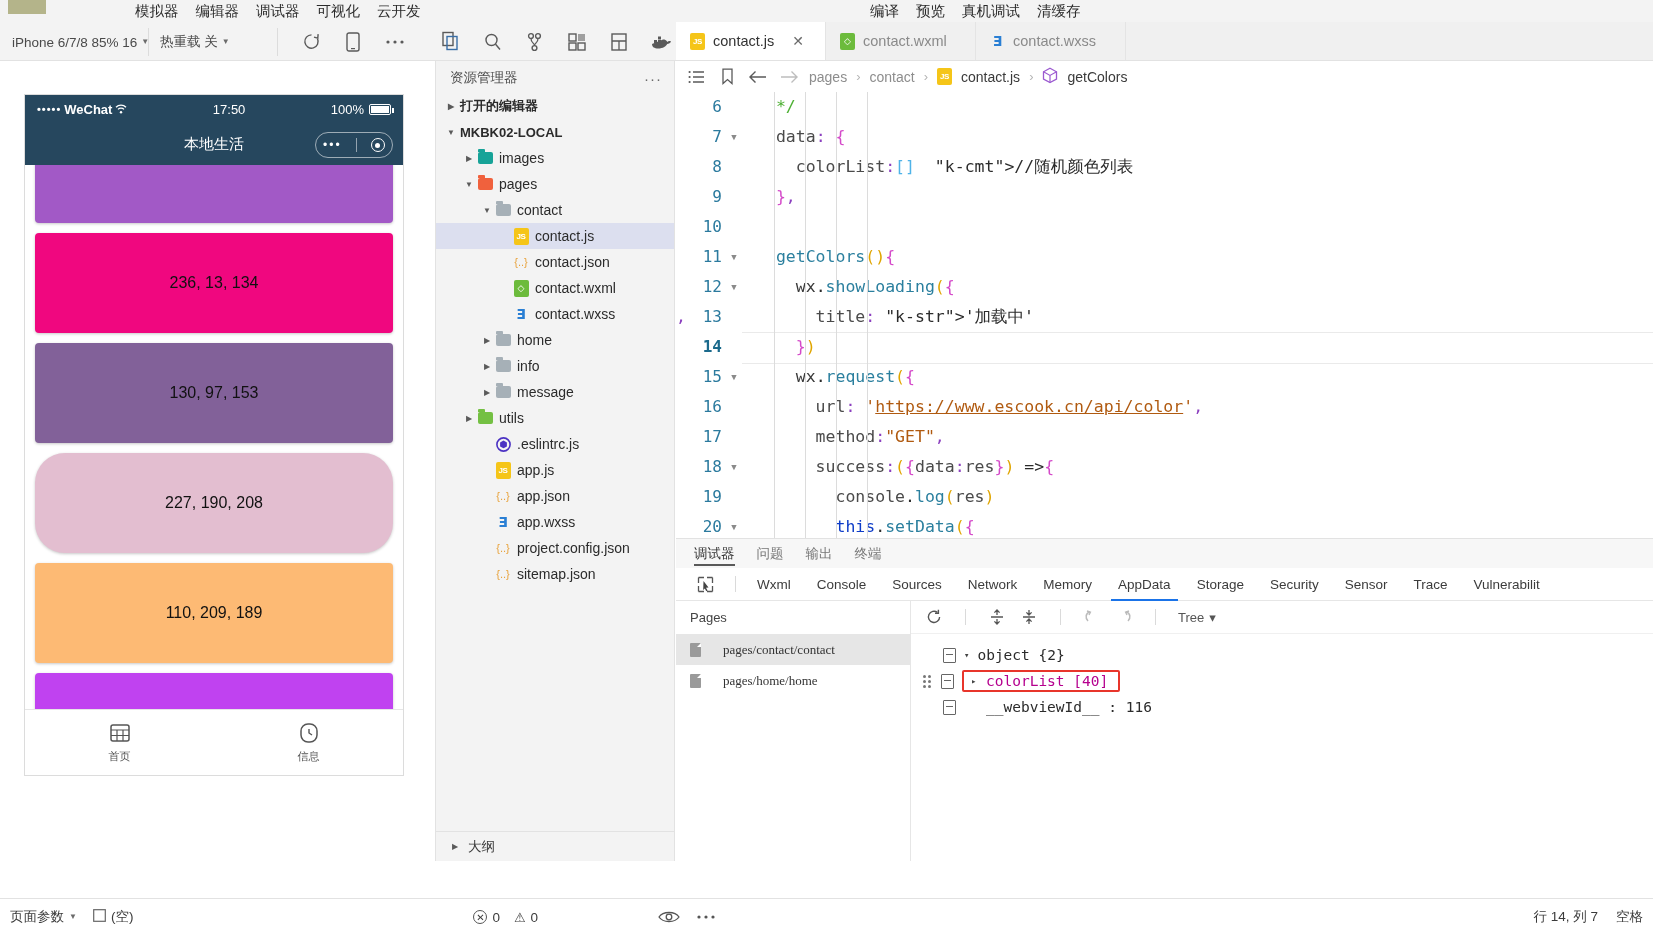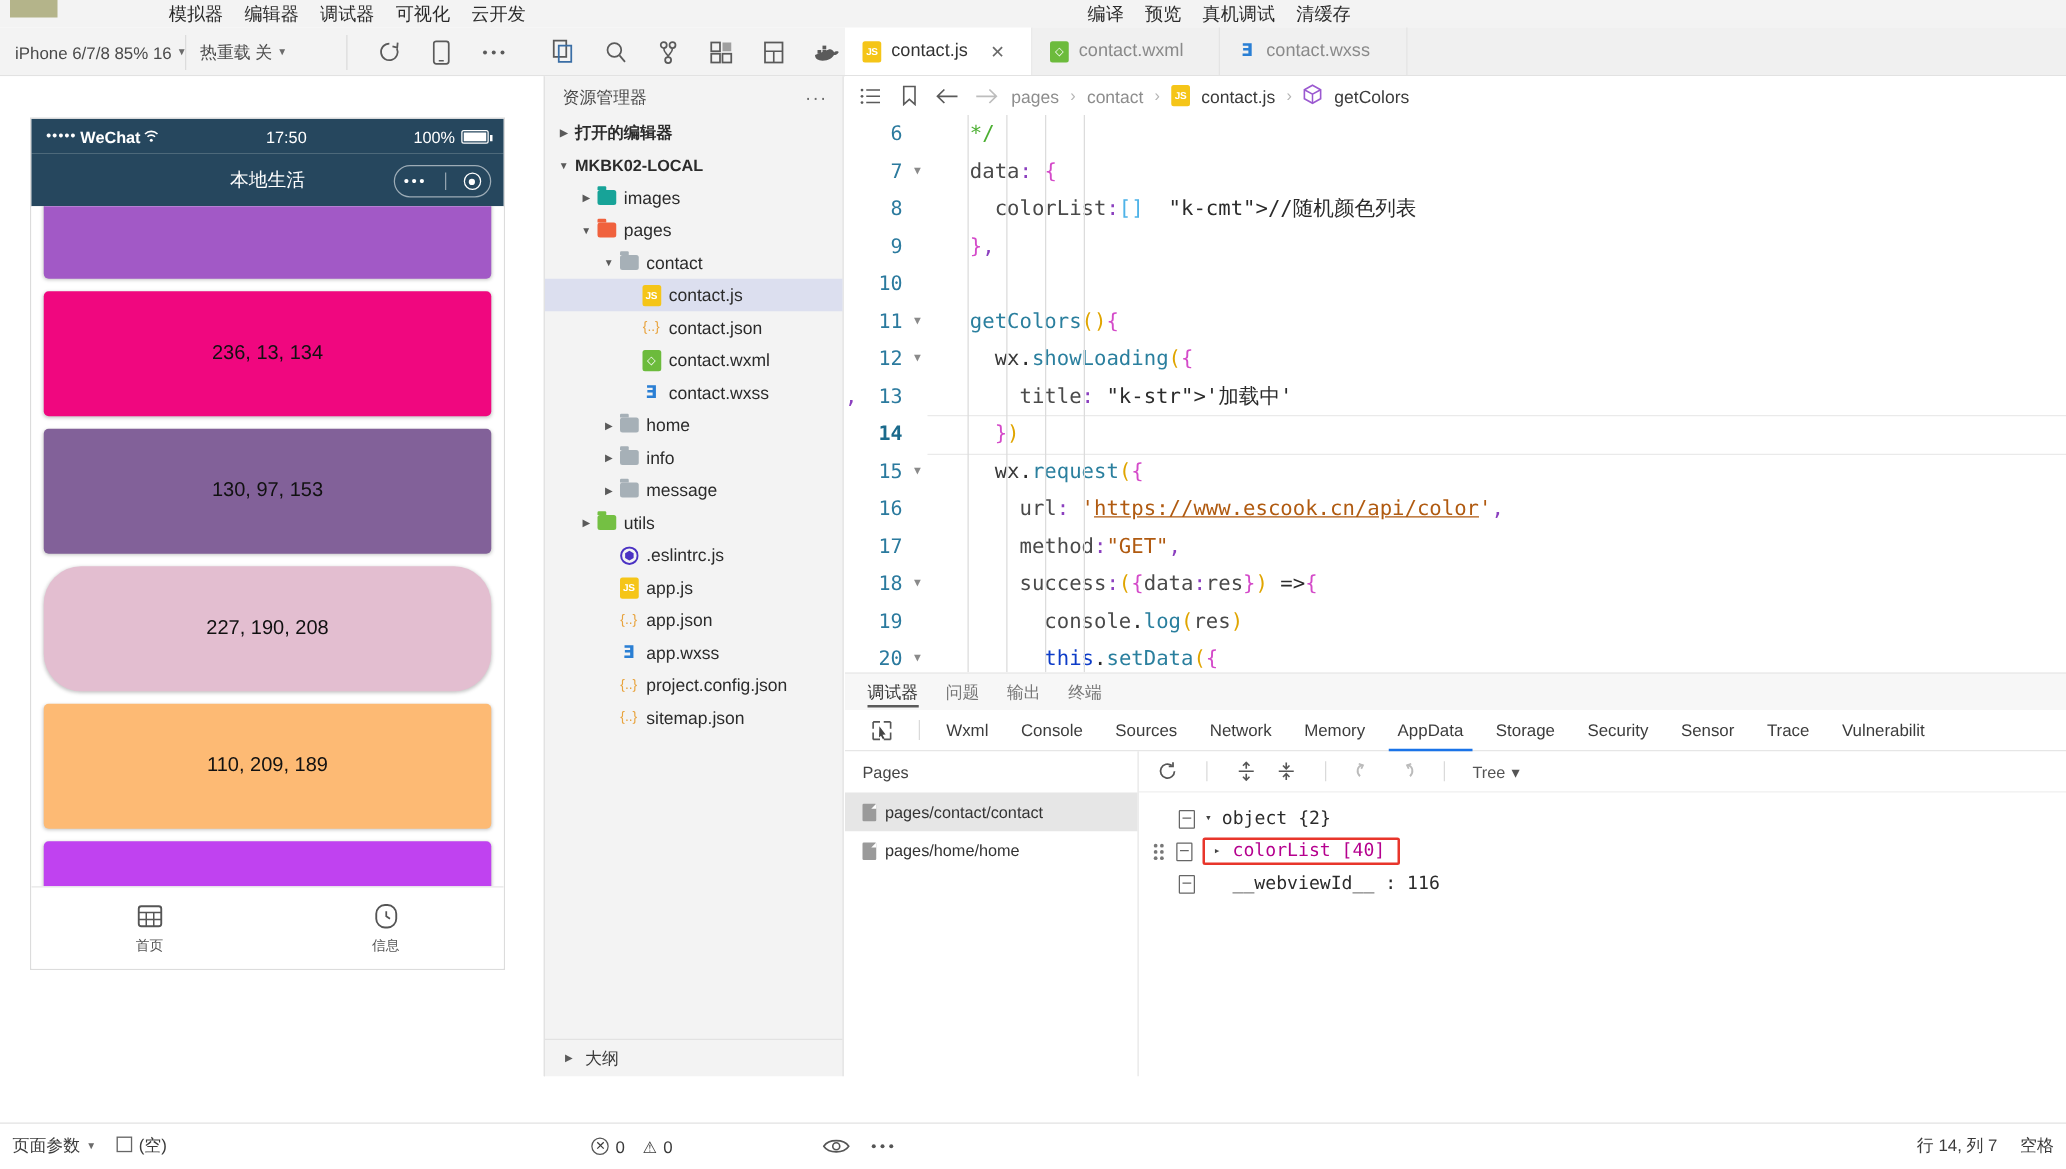--- a/index.html
+++ b/index.html
@@ -176,21 +176,21 @@
   .pnl-tabs .pt.active { color:#333; }
   .pnl-tabs .pt.active:after { content:""; position:absolute; left:0; right:0; bottom:2px; height:2px; background:#5a5a5a; }
   .dev-tabs { height:33px; display:flex; align-items:center; gap:0px; padding-left:8px;
               border-bottom:1px solid #e6e6e6; background:#fff; font-size:13.5px; color:#3c3c3c; }
   .dev-tabs .dt { padding:0 13px; height:33px; display:flex; align-items:center; cursor:pointer; position:relative;}
   .dev-tabs .dt.active:after { content:""; position:absolute; left:6px; right:6px; bottom:0; height:2px; background:#1a73e8; }
   .dev-sep { width:1px; height:16px; background:#dadada; margin:0 8px; }
   .dev-body { position:absolute; left:0; top:62px; right:0; bottom:0; display:flex; }
   .pages-col { width:235px; border-right:1px solid #e6e6e6; }
   .pages-hd { height:33px; display:flex; align-items:center; padding-left:14px; font-size:13px; color:#444; }
-  .page-row { height:31px; display:flex; align-items:center; gap:7px; padding-left:14px; font-size:13px; color:#333; cursor:pointer;}
+  .page-row { height:31px; display:flex; align-items:center; gap:22px; padding-left:14px; font-size:13px; color:#333; cursor:pointer;font-family:Liberation Serif, serif;}
   .page-row.sel { background:#e6e6e6; }
   .pg-ico { width:11px; height:14px; background:#9a9a9a; border-radius:1px; position:relative; display:block;}
   .pg-ico:after{ content:""; position:absolute; right:0; top:0; border-width:0 0 4px 4px; border-style:solid; border-color:transparent transparent #fff transparent;}
   .appdata-col { flex:1; }
   .ad-toolbar { height:33px; display:flex; align-items:center; gap:14px; padding-left:14px;
                 border-bottom:1px solid #f0f0f0; font-size:13px; color:#555;}
   .ad-toolbar .ic { cursor:pointer; display:flex; align-items:center; justify-content:center; width:18px; height:18px;}
   .ad-tree { padding:8px 0 0 10px; font-family:"DejaVu Sans Mono","Liberation Mono",monospace; font-size:14.5px; }
   .tr-row { display:flex; align-items:center; height:26px; gap:8px; }
   .tr-ico { width:13px; height:15px; border:1.4px solid #666; border-radius:1px; position:relative; display:block; flex:0 0 13px;}

